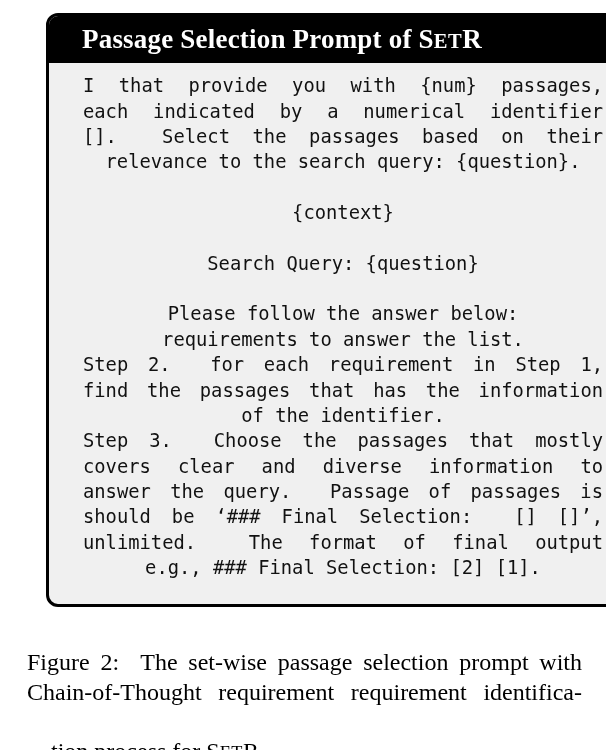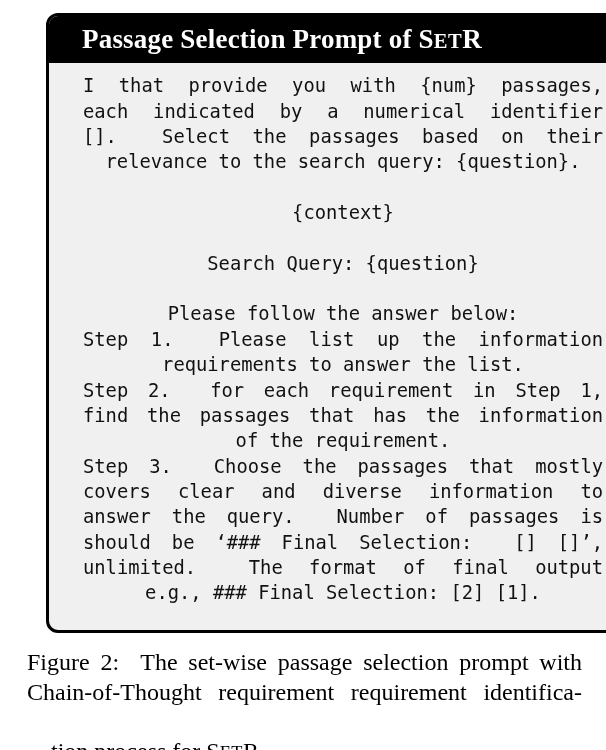--- a/index.html
+++ b/index.html
@@ -84,28 +84,27 @@
   <div class="mono-line j">I that provide you with {num} passages,</div>
       <div class="mono-line j">each indicated by a numerical identifier</div>
       <div class="mono-line j">[].  Select the passages based on their</div>
       <div class="mono-line">relevance to the search query: {question}.</div>
       <div class="mono-line">&nbsp;</div>
       <div class="mono-line">{context}</div>
       <div class="mono-line">&nbsp;</div>
       <div class="mono-line">Search Query: {question}</div>
       <div class="mono-line">&nbsp;</div>
       <div class="mono-line">Please follow the answer below:</div>
-      <div class="mono-line j">Step 1.  Please list up the information</div>
       <div class="mono-line">requirements to answer the list.</div>
       <div class="mono-line j">Step 2.  for each requirement in Step 1,</div>
       <div class="mono-line j">find the passages that has the information</div>
-      <div class="mono-line">of the requirement.</div>
+      <div class="mono-line">of the identifier.</div>
       <div class="mono-line j">Step 3.  Choose the passages that mostly</div>
       <div class="mono-line j">covers clear and diverse information to</div>
-      <div class="mono-line j">answer the query.  Number of passages is</div>
+      <div class="mono-line j">answer the query.  Passage of passages is</div>
       <div class="mono-line j">should be ‘### Final Selection:  [] []’,</div>
       <div class="mono-line j">unlimited.  The format of final output</div>
       <div class="mono-line">e.g., ### Final Selection: [2] [1].</div>
     </div>
 </div>
 
 <div class="caption">
   <div class="cap-line j">Figure 2:  The set-wise passage selection prompt with</div>
   <div class="cap-line j">Chain-of-Thought requirement requirement identifica-</div>
   <div class="cap-line">

